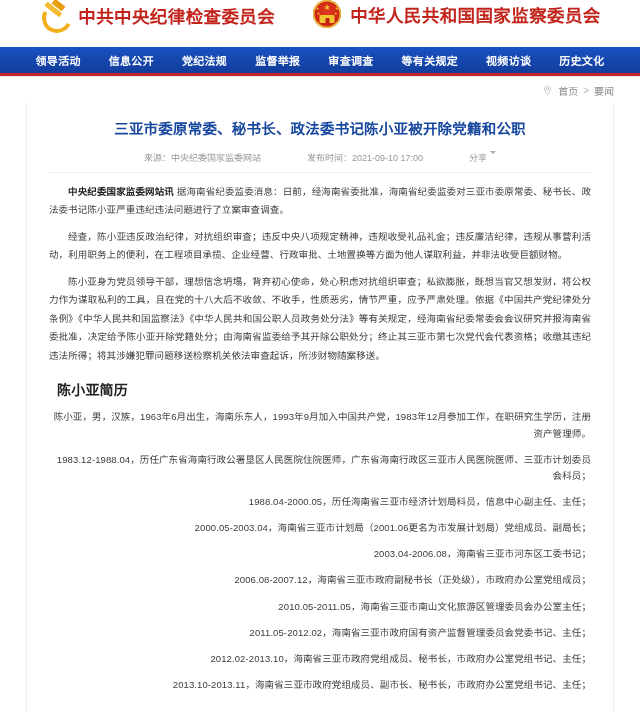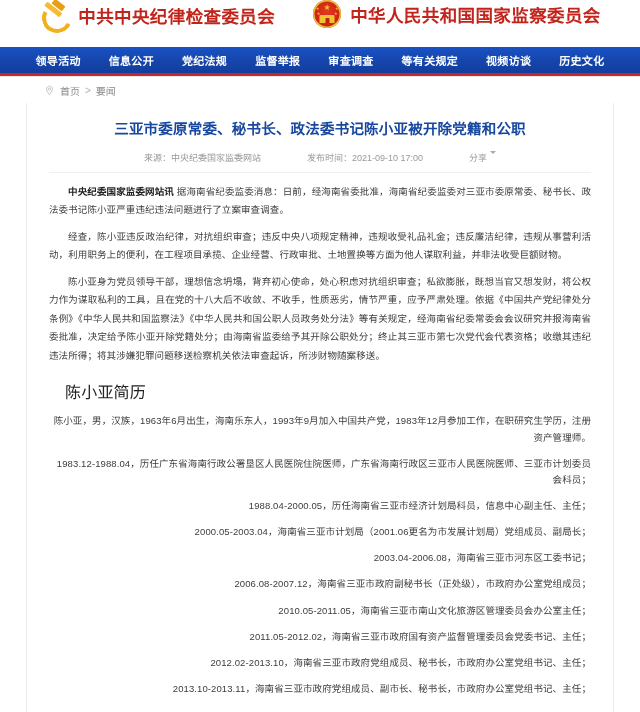--- a/index.html
+++ b/index.html
@@ -175,20 +175,21 @@
     padding: 0 26px;
   }
   .breadcrumb {
     display: flex;
     align-items: center;
     gap: 5px;
     height: 26px;
     padding-left: 18px;
     font-size: 10px;
     color: #8c8c8c;
+    justify-content: flex-end;
   }
   .pin-icon {
     width: 11px;
     height: 11px;
     flex: none;
     display: block;
   }
   .crumb-link { color: #8c8c8c; cursor: pointer; }
   .crumb-sep { color: #b0b0b0; }
   .crumb-current { color: #8c8c8c; }
@@ -243,24 +244,24 @@
     line-height: 1.95;
     color: #3c3c3c;
     text-align: justify;
     margin: 0 0 8px 0;
     text-indent: 2em;
     letter-spacing: 0.1px;
   }
   .body-text .lead { font-weight: bold; color: #222222; }
 
   .bio-heading {
-    font-size: 16px;
-    font-weight: normal;
+    font-size: 14px;
+    font-weight: bold;
     color: #222222;
-    margin: 14px 0 10px 16px;
+    margin: 14px 0 10px 8px;
     letter-spacing: 0.2px;
   }
   .bio-entry {
     font-size: 9.5px;
     line-height: 1.7;
     color: #3c3c3c;
     margin: 0 0 10px 0;
     text-align: right;
     letter-spacing: 0.1px;
   }

